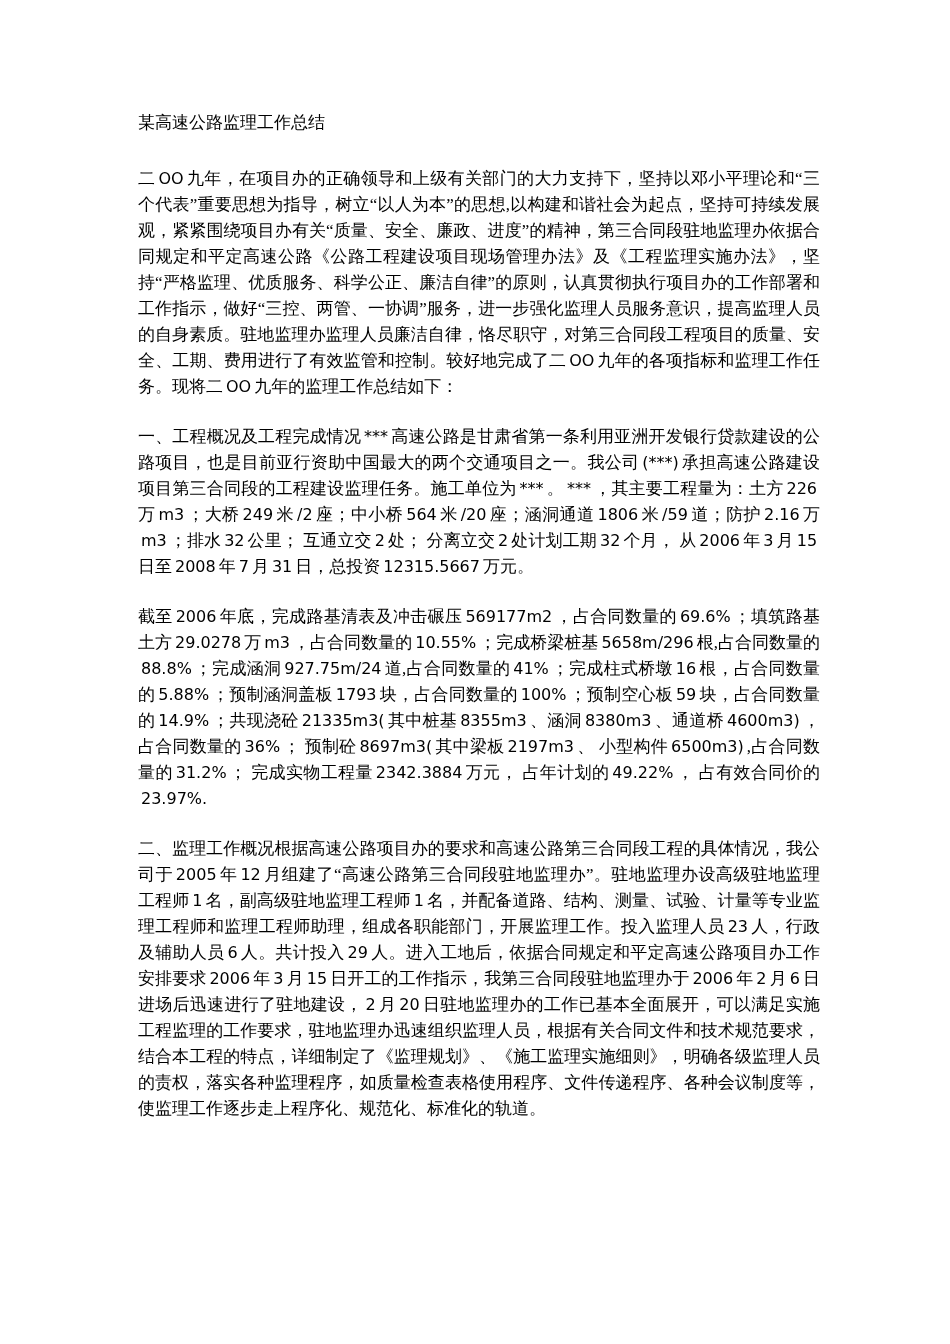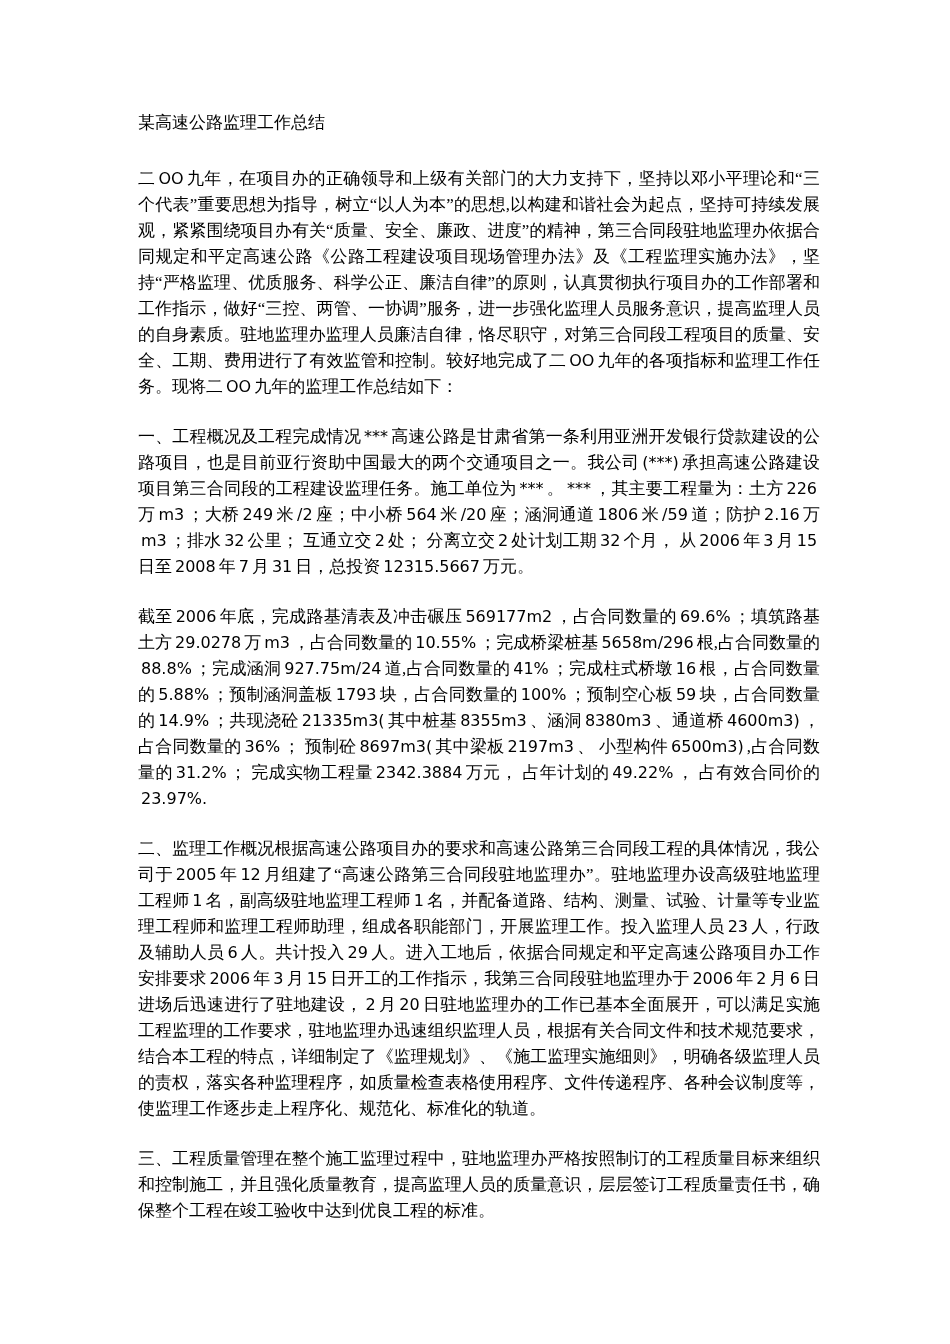--- a/index.html
+++ b/index.html
@@ -50,14 +50,13 @@
   <div class="doc-title">某高速公路监理工作总结</div>
 
   <p class="para">二<span class="lt">OO</span>九年，在项目办的正确领导和上级有关部门的大力支持下，坚持以邓小平理论和“三个代表”重要思想为指导，树立“以人为本”的思想,以构建和谐社会为起点，坚持可持续发展观，紧紧围绕项目办有关“质量、安全、廉政、进度”的精神，第三合同段驻地监理办依据合同规定和平定高速公路《公路工程建设项目现场管理办法》及《工程监理实施办法》，坚持“严格监理、优质服务、科学公正、廉洁自律”的原则，认真贯彻执行项目办的工作部署和工作指示，做好“三控、两管、一协调”服务，进一步强化监理人员服务意识，提高监理人员的自身素质。驻地监理办监理人员廉洁自律，恪尽职守，对第三合同段工程项目的质量、安全、工期、费用进行了有效监管和控制。较好地完成了二<span class="lt">OO</span>九年的各项指标和监理工作任务。现将二<span class="lt">OO</span>九年的监理工作总结如下：</p>
 
   <p class="para">一、工程概况及工程完成情况<span class="lt">***</span>高速公路是甘肃省第一条利用亚洲开发银行贷款建设的公路项目，也是目前亚行资助中国最大的两个交通项目之一。我公司<span class="lt">(***)</span>承担高速公路建设项目第三合同段的工程建设监理任务。施工单位为<span class="lt">***</span>。<span class="lt">***</span>，其主要工程量为：土方<span class="lt">226</span>万<span class="lt">m3</span>；大桥<span class="lt">249</span>米<span class="lt">/2</span>座；中小桥<span class="lt">564</span>米<span class="lt">/20</span>座；涵洞通道<span class="lt">1806</span>米<span class="lt">/59</span>道；防护<span class="lt">2.16</span>万<span class="lt">m3</span>；排水<span class="lt">32</span>公里； 互通立交<span class="lt">2</span>处； 分离立交<span class="lt">2</span>处计划工期<span class="lt">32</span>个月， 从<span class="lt">2006</span>年<span class="lt">3</span>月<span class="lt">15</span>日至<span class="lt">2008</span>年<span class="lt">7</span>月<span class="lt">31</span>日，总投资<span class="lt">12315.5667</span>万元。</p>
 
   <p class="para">截至<span class="lt">2006</span>年底，完成路基清表及冲击碾压<span class="lt">569177m2</span>，占合同数量的<span class="lt">69.6%</span>；填筑路基土方<span class="lt">29.0278</span>万<span class="lt">m3</span>，占合同数量的<span class="lt">10.55%</span>；完成桥梁桩基<span class="lt">5658m/296</span>根,占合同数量的<span class="lt">88.8%</span>；完成涵洞<span class="lt">927.75m/24</span>道,占合同数量的<span class="lt">41%</span>；完成柱式桥墩<span class="lt">16</span>根，占合同数量的<span class="lt">5.88%</span>；预制涵洞盖板<span class="lt">1793</span>块，占合同数量的<span class="lt">100%</span>；预制空心板<span class="lt">59</span>块，占合同数量的<span class="lt">14.9%</span>；共现浇砼<span class="lt">21335m3(</span>其中桩基<span class="lt">8355m3</span>、涵洞<span class="lt">8380m3</span>、通道桥<span class="lt">4600m3)</span>，占合同数量的<span class="lt">36%</span>； 预制砼<span class="lt">8697m3(</span>其中梁板<span class="lt">2197m3</span>、 小型构件<span class="lt">6500m3)</span>,占合同数量的<span class="lt">31.2%</span>； 完成实物工程量<span class="lt">2342.3884</span>万元， 占年计划的<span class="lt">49.22%</span>， 占有效合同价的<span class="lt">23.97%.</span></p>
 
   <p class="para">二、监理工作概况根据高速公路项目办的要求和高速公路第三合同段工程的具体情况，我公司于<span class="lt">2005</span>年<span class="lt">12</span>月组建了“高速公路第三合同段驻地监理办”。驻地监理办设高级驻地监理工程师<span class="lt">1</span>名，副高级驻地监理工程师<span class="lt">1</span>名，并配备道路、结构、测量、试验、计量等专业监理工程师和监理工程师助理，组成各职能部门，开展监理工作。投入监理人员<span class="lt">23</span>人，行政及辅助人员<span class="lt">6</span>人。共计投入<span class="lt">29</span>人。进入工地后，依据合同规定和平定高速公路项目办工作安排要求<span class="lt">2006</span>年<span class="lt">3</span>月<span class="lt">15</span>日开工的工作指示，我第三合同段驻地监理办于<span class="lt">2006</span>年<span class="lt">2</span>月<span class="lt">6</span>日进场后迅速进行了驻地建设，<span class="lt">2</span>月<span class="lt">20</span>日驻地监理办的工作已基本全面展开，可以满足实施工程监理的工作要求，驻地监理办迅速组织监理人员，根据有关合同文件和技术规范要求，结合本工程的特点，详细制定了《监理规划》、《施工监理实施细则》，明确各级监理人员的责权，落实各种监理程序，如质量检查表格使用程序、文件传递程序、各种会议制度等，使监理工作逐步走上程序化、规范化、标准化的轨道。</p>
 
-  <p class="para">三、工程质量管理在整个施工监理过程中，驻地监理办严格按照制订的工程质量目标来组织和控制施工，并且强化质量教育，提高监理人员的质量意识，层层签订工程质量责任书，确保整个工程在竣工验收中达到优良工程的标准。</p>
 </div>
 
 </body></html>

